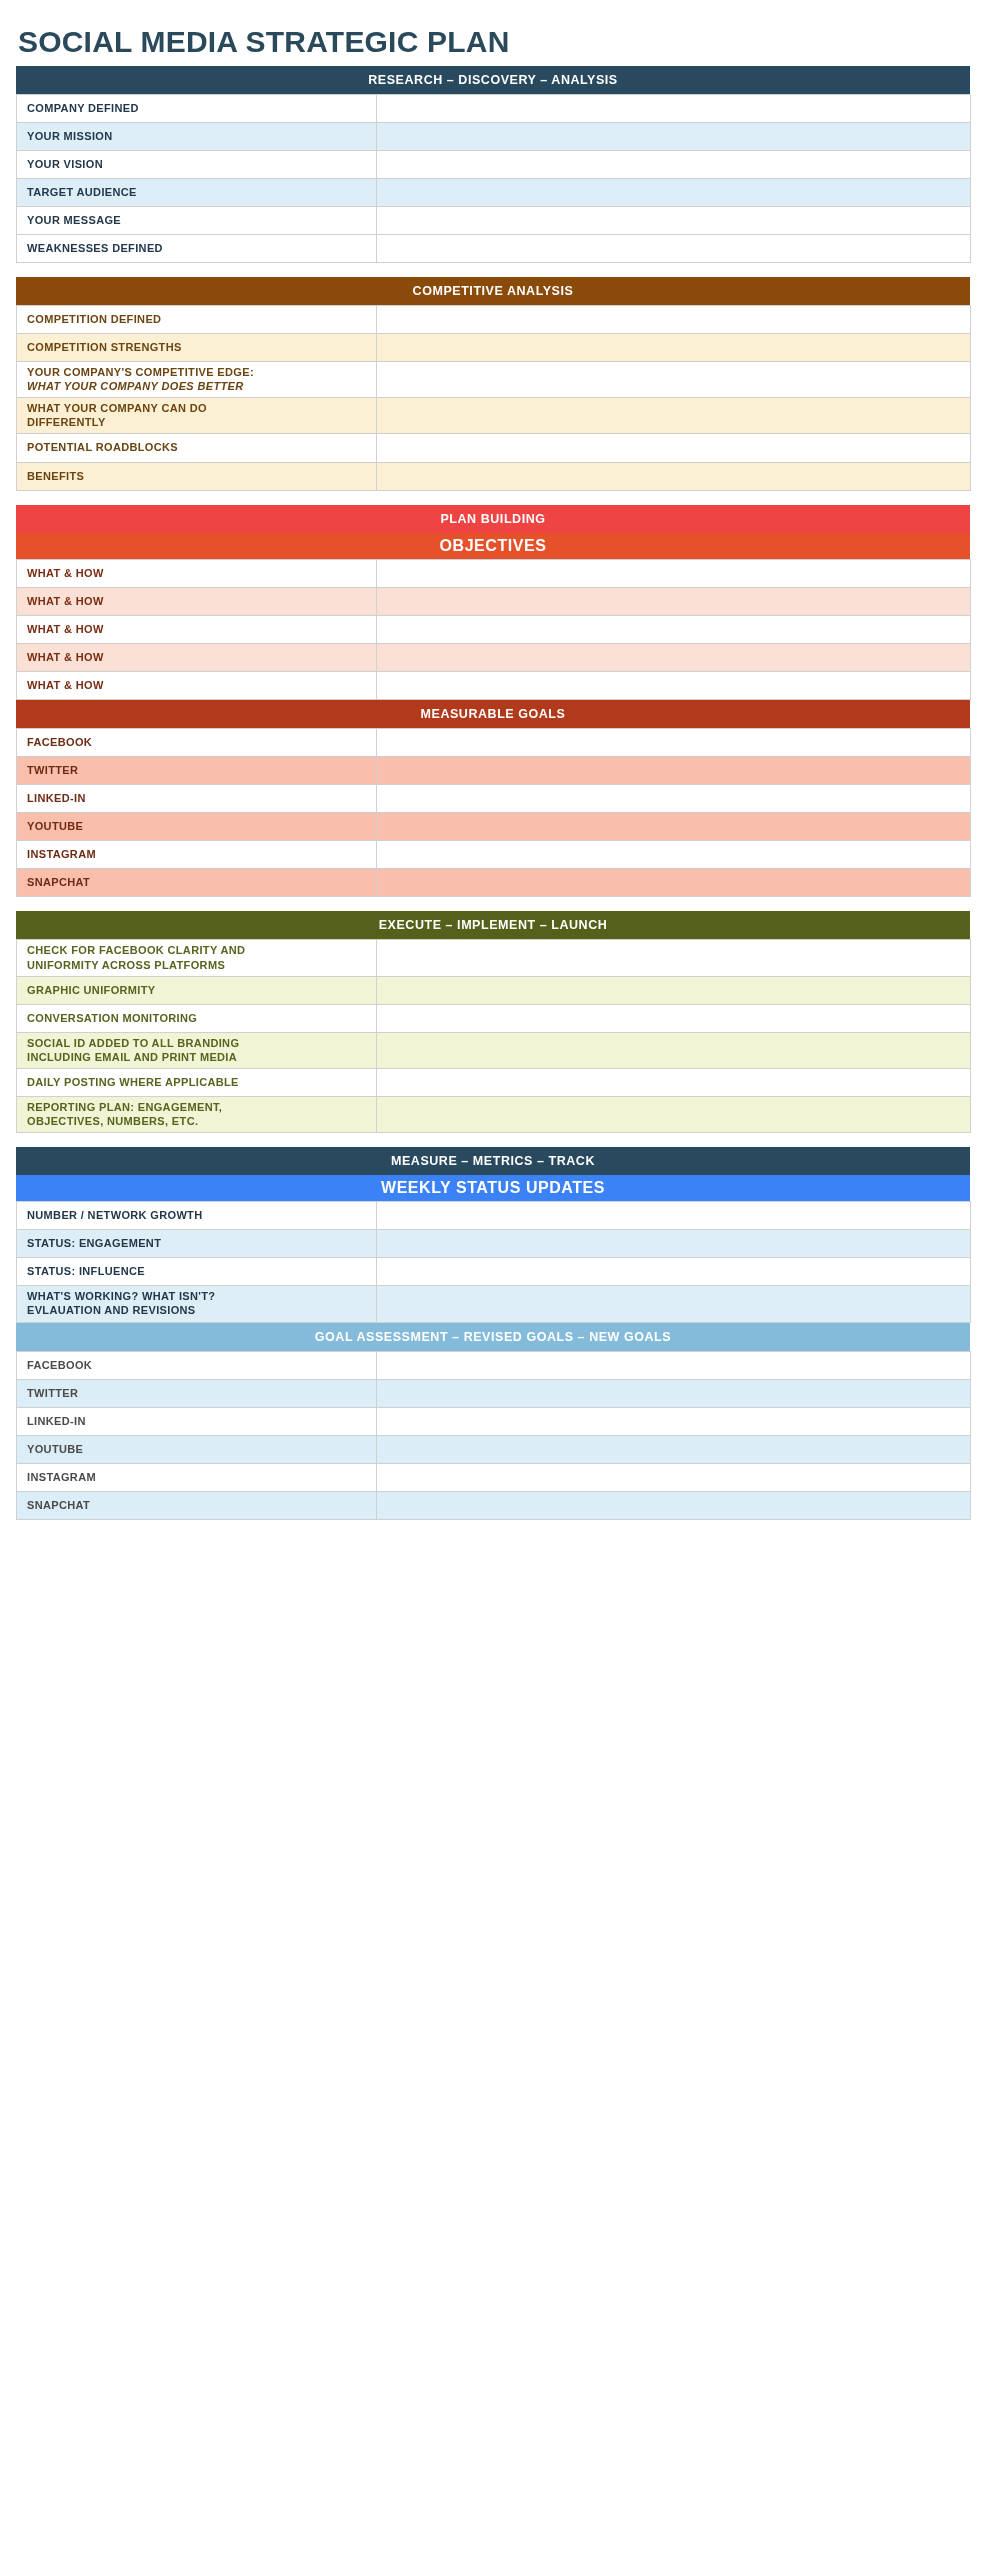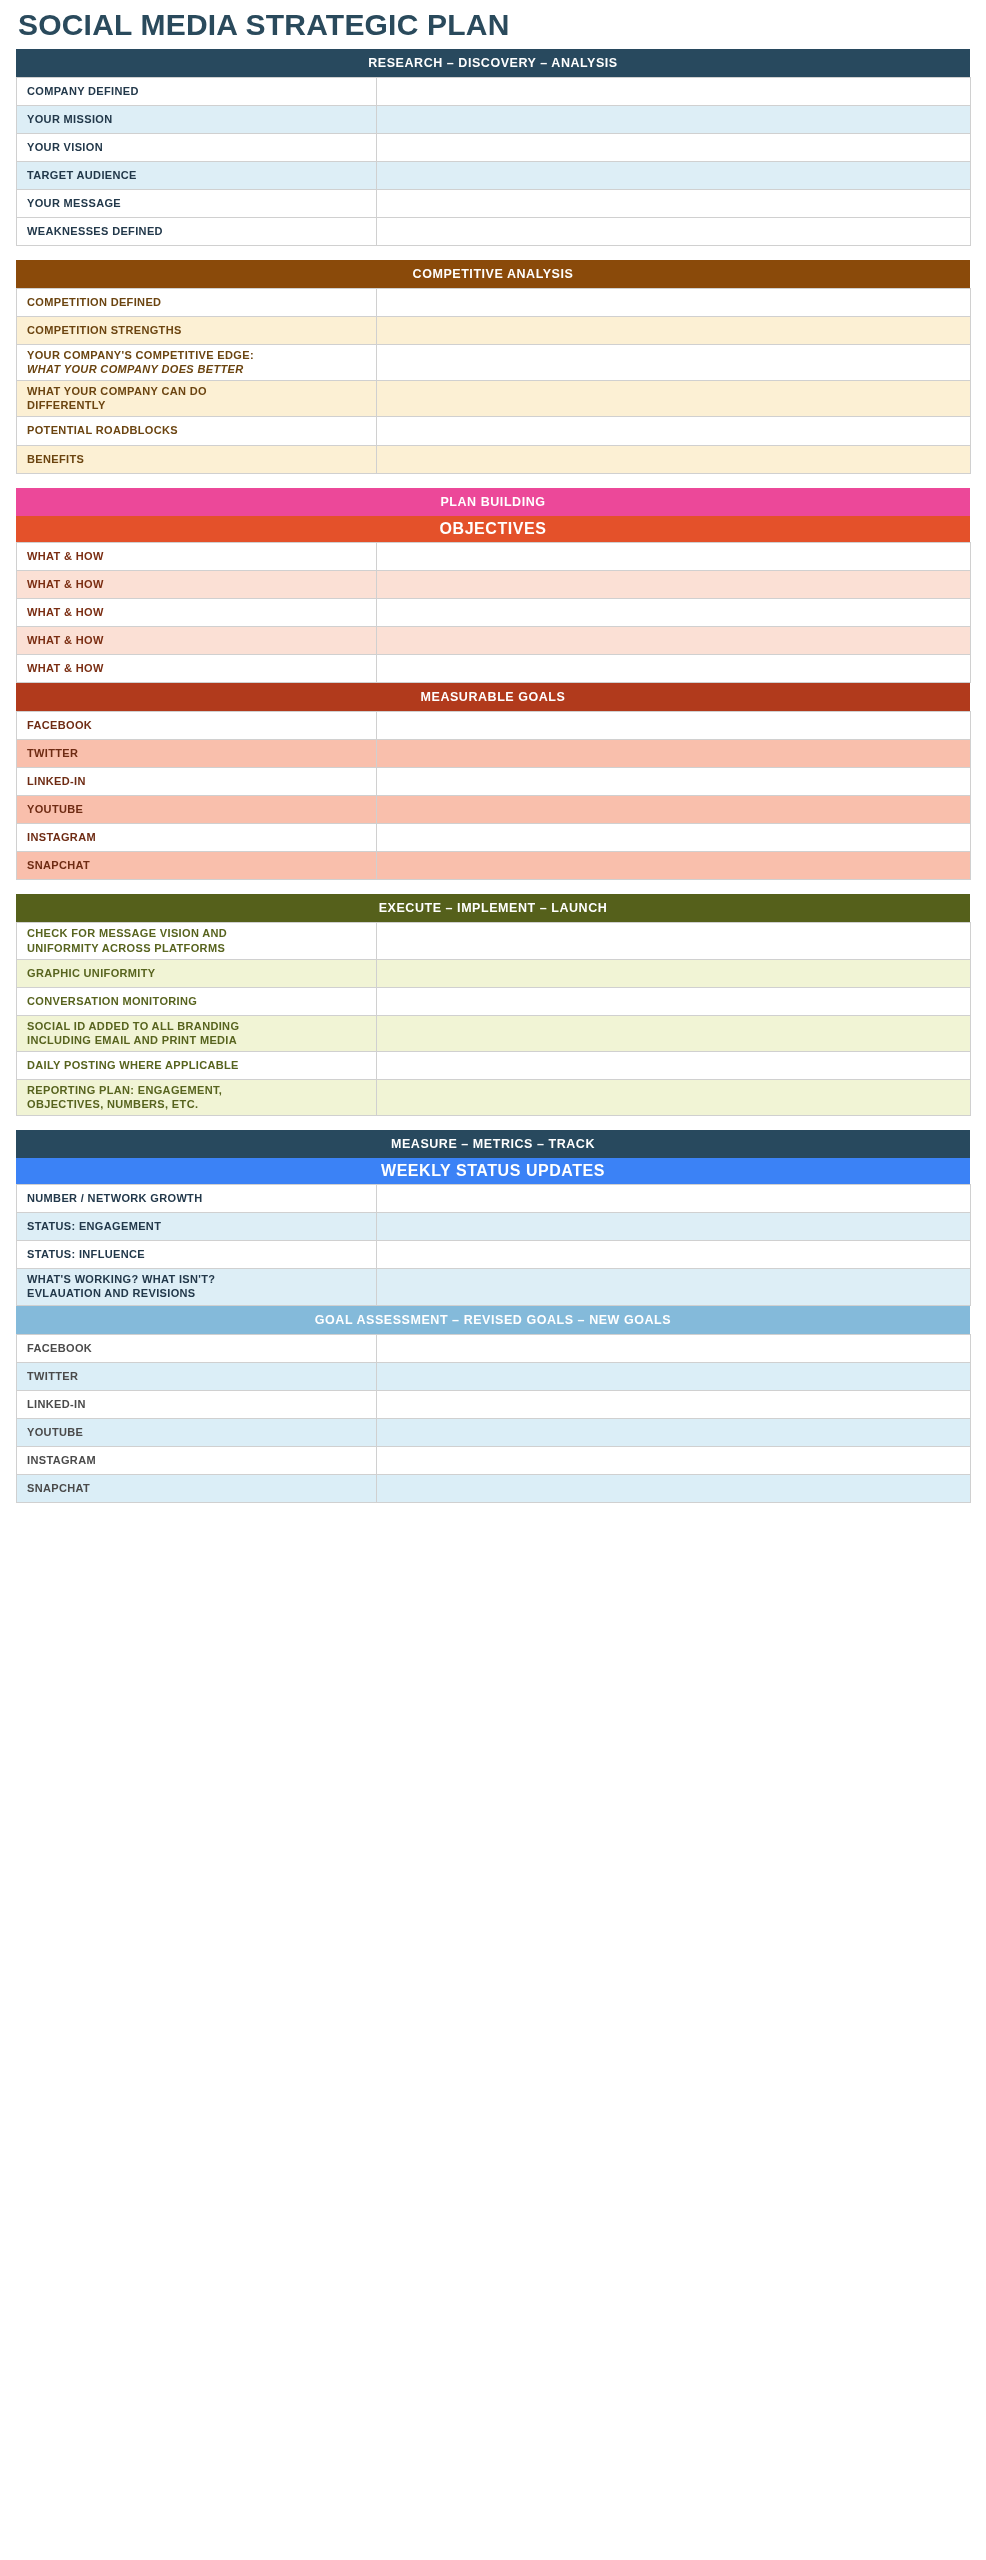--- a/index.html
+++ b/index.html
@@ -16,21 +16,21 @@
     background: #ffffff;
     padding: 0 16px 14px 16px;
   }
 
   
   .doc-title {
     font-size: 30px;
     font-weight: bold;
     color: #2a4a5c;
     letter-spacing: 0.2px;
-    padding: 9px 2px 8px 2px;
+    padding: 26px 2px 8px 2px;
     line-height: 1.05;
   }
 
   
   .section { width: 954px; margin: 0 0 14px 0; }
   .section.tight { margin-bottom: 0; }
 
   
   .banner {
     height: 28px;
@@ -83,21 +83,21 @@
   .theme-lblue tr.alt td { background: #dbeef7; }
   .theme-lblue tr.reg td { background: #ffffff; }
 
   
   .banner-brown  { background: #8a4a0a; }
   .theme-brown .label-cell { color: #6b4410; }
   .theme-brown tr.alt td { background: #fcf0d4; }
   .theme-brown tr.reg td { background: #ffffff; }
 
   
-  .banner-darkred { background: #ec4899; }
+  .banner-darkred { background: #ef4444; }
   .banner-orange  { background: #e4512a; }
   .theme-orange .label-cell { color: #7a2d12; }
   .theme-orange tr.alt td { background: #fbe0d5; }
   .theme-orange tr.reg td { background: #ffffff; }
 
   
   .banner-brick { background: #b13a1c; }
   .theme-brick .label-cell { color: #6e2b13; }
   .theme-brick tr.alt td { background: #f9bfac; }
   .theme-brick tr.reg td { background: #ffffff; }
@@ -246,21 +246,21 @@
       </tbody>
     </table>
   </div>
 
   <div class="section">
     <div class="banner banner-olive">EXECUTE – IMPLEMENT – LAUNCH</div>
     <table class="tbl theme-olive">
       <tbody>
         <tr class="reg r-2line">
           <td class="label-cell lbl-2">
-            <span class="nowrapline">CHECK FOR MESSAGE VISION AND</span>
+            <span class="nowrapline">CHECK FOR FACEBOOK CLARITY AND</span>
             <span class="nowrapline">UNIFORMITY ACROSS PLATFORMS</span>
           </td>
           <td class="value-cell"></td>
         </tr>
         <tr class="alt r-1line">
           <td class="label-cell">GRAPHIC UNIFORMITY</td>
           <td class="value-cell"></td>
         </tr>
         <tr class="reg r-1line">
           <td class="label-cell">CONVERSATION MONITORING</td>

